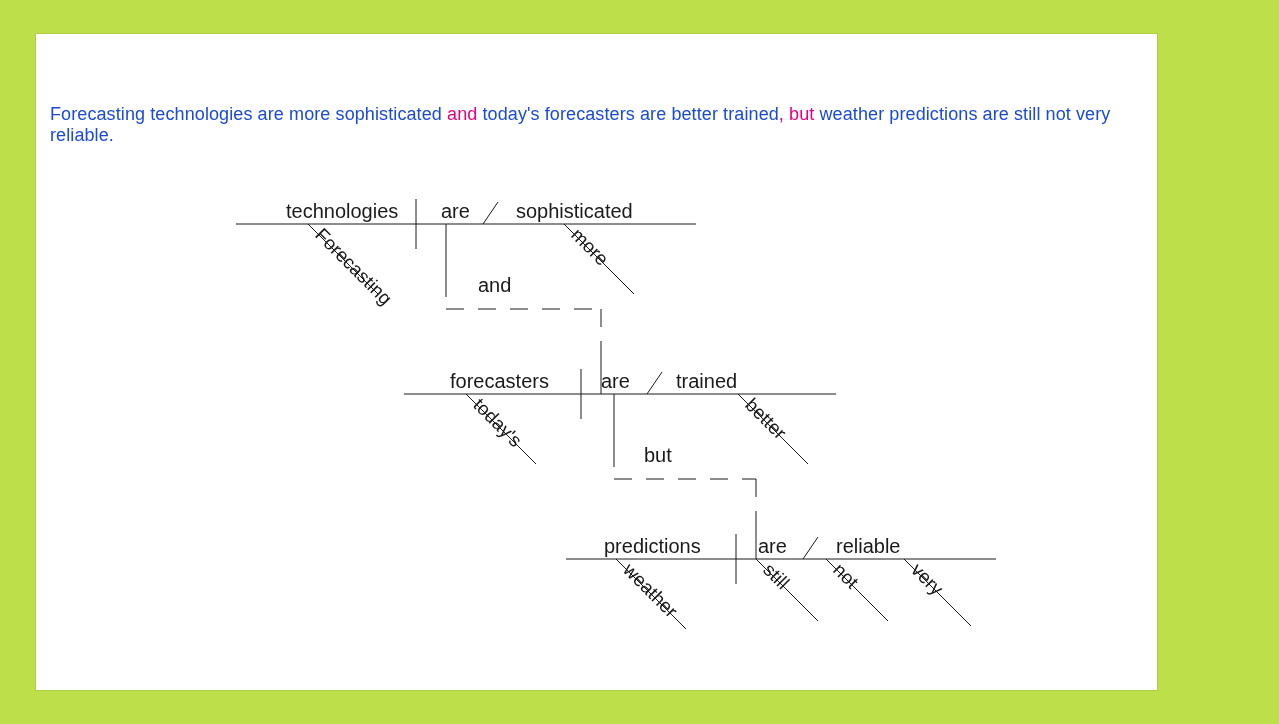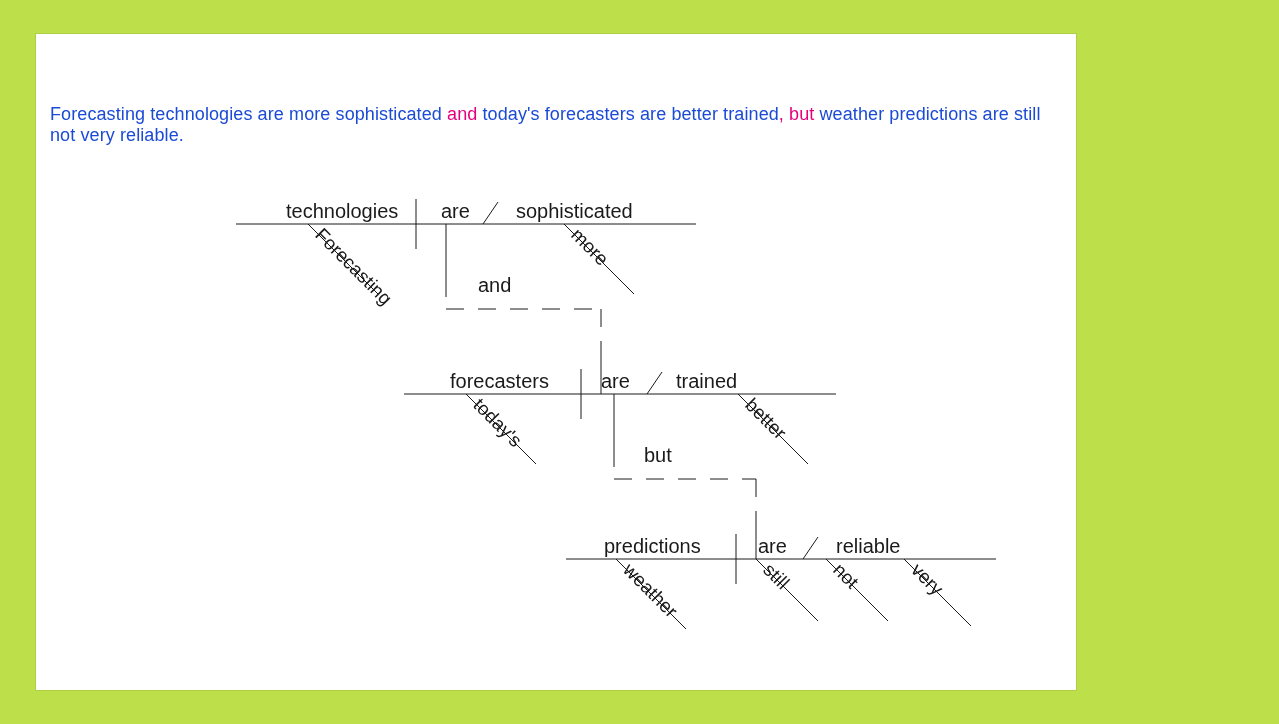--- a/index.html
+++ b/index.html
@@ -4,21 +4,21 @@
 <style>
   html,body{margin:0;padding:0;width:1279px;height:724px;}
   body{
     background:#bde04a;
     font-family:"Helvetica Neue",Arial,sans-serif;
     position:relative;
   }
   .page{
     position:absolute;
     left:36px; top:34px;
-    width:1040px; height:656px;
+    width:1121px; height:656px;
     background:#ffffff;
     box-shadow:0 0 0 1px rgba(0,0,0,.08);
   }
   .sentence{
     position:absolute;
     left:14px; right:14px; top:70px;
     font-size:18px;
     color:#1b4bd6;
     text-align:left;
     letter-spacing:.1px;

